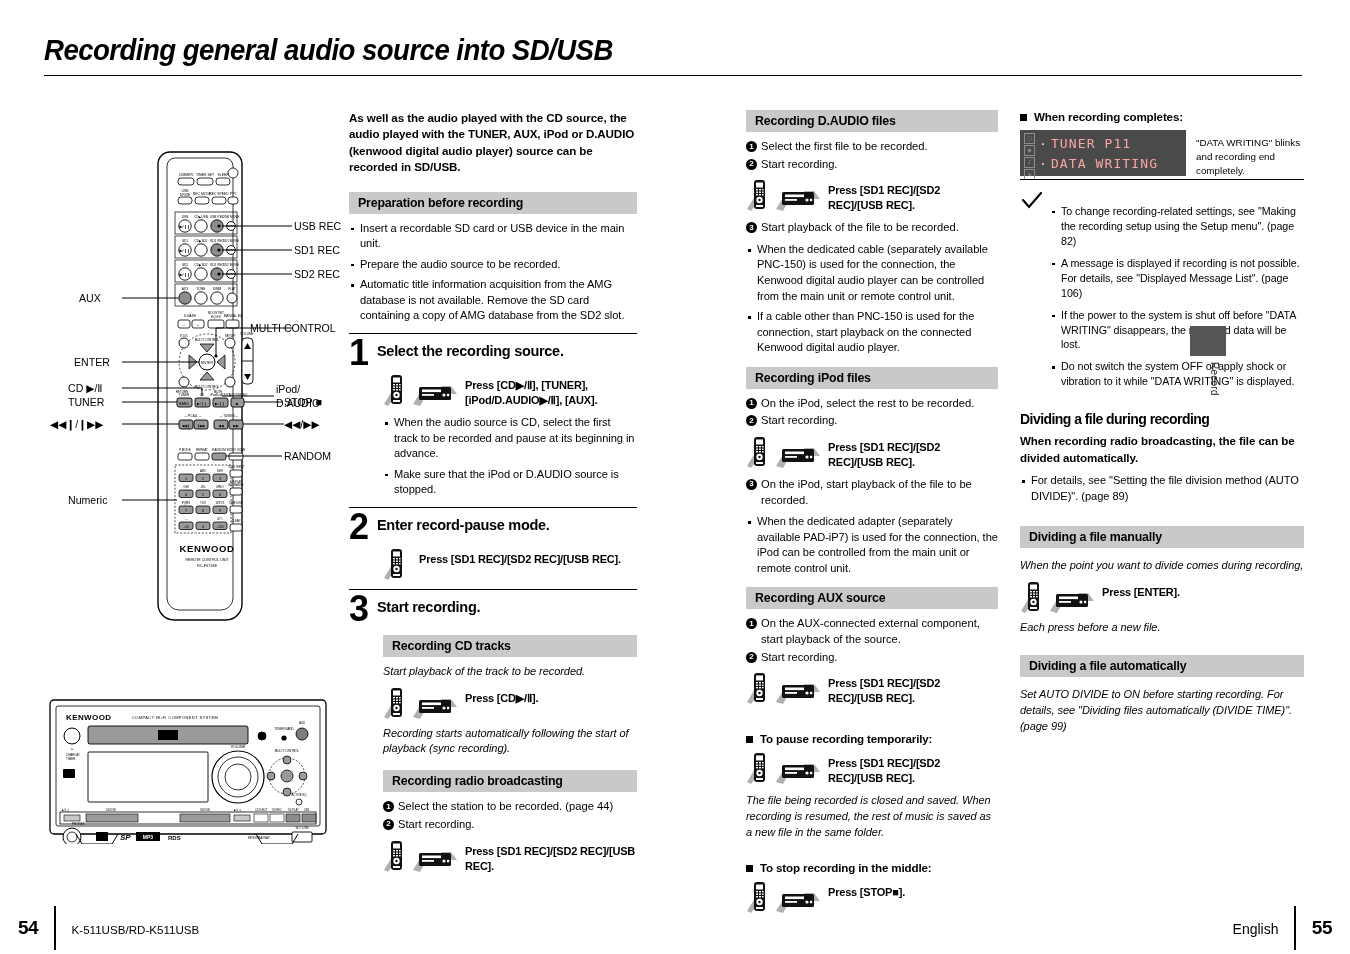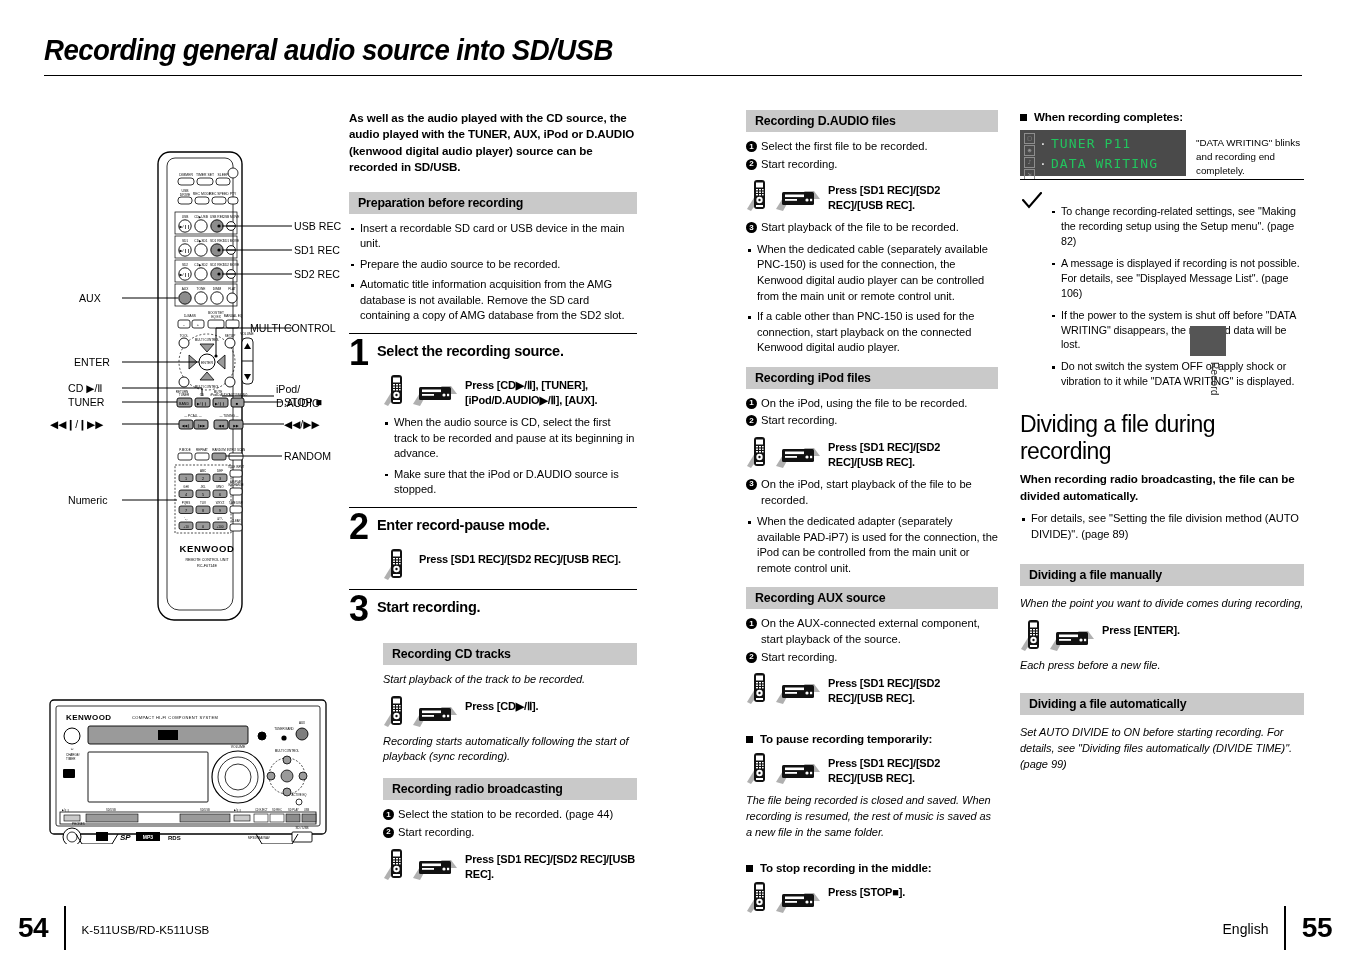--- a/index.html
+++ b/index.html
@@ -60,21 +60,21 @@
   }
 
   
   .step{border-top:1.4px solid #000;padding-top:5px;margin-top:9px;}
   .step-head{display:flex;align-items:flex-start;}
   .step-num{
     font-size:36px;font-weight:bold;line-height:0.78;width:28px;
     letter-spacing:-1px;font-family:"Liberation Sans",sans-serif;
   }
   .step-title{font-size:14.5px;font-weight:bold;padding-top:4px;letter-spacing:-0.3px;}
-  .step-body{margin-left:34px;margin-top:20px;}
+  .step-body{margin-left:34px;margin-top:12px;}
 
   
   .press{display:flex;align-items:flex-start;margin:7px 0 7px 0;}
   .press .icons{display:flex;align-items:flex-end;flex:0 0 auto;}
   .press .ptext{font-size:11px;font-weight:bold;line-height:1.36;padding-top:4px;padding-left:6px;letter-spacing:-0.2px;}
   .press.indent{margin-left:34px;}
   .icon-remote{width:26px;height:32px;margin-right:4px;flex:0 0 auto;}
   .icon-unit{width:44px;height:26px;margin-right:2px;flex:0 0 auto;}
 
   
@@ -82,47 +82,47 @@
   .sqhead:before{content:"";position:absolute;left:0;top:4px;width:7px;height:7px;background:#000;}
 
   
   .lcd-row{display:flex;align-items:flex-start;}
   .lcd{
     width:166px;height:46px;background:#4a4a4a;position:relative;flex:0 0 auto;
     font-family:"DejaVu Sans Mono", monospace;
   }
   .lcd-icons{position:absolute;left:4px;top:3px;display:flex;flex-direction:column;gap:1px;}
   .lcd-ic{width:9px;height:9px;border:1px solid #8d8d8d;color:#9a9a9a;font-size:6px;line-height:8px;text-align:center;}
-  .lcd-lines{position:absolute;left:19px;top:4px;color:#22c55e;}
+  .lcd-lines{position:absolute;left:19px;top:4px;color:#fca5a5;}
   .lcd-line{font-size:13px;line-height:20px;letter-spacing:1.1px;white-space:nowrap;}
   .lcd-line:before{content:"\00B7";margin-right:3px;color:#e8e8e8;}
   .lcd-note{font-size:9.8px;line-height:1.45;padding-left:10px;padding-top:6px;}
 
   
   .notebox{border-top:1.3px solid #000;padding-top:24px;position:relative;}
   .chk{position:absolute;left:2px;top:12px;width:20px;height:18px;}
   .notebox ul.dash{margin-left:30px;}
   .notebox ul.dash li{font-size:10.7px;margin-bottom:7px;}
 
   
-  .h2{font-size:23px;font-weight:normal;letter-spacing:-0.55px;margin:0 0 6px 0;}
+  .h2{font-size:14px;font-weight:bold;letter-spacing:-0.55px;margin:0 0 6px 0;}
 
   
   .sidetab{
     position:absolute;right:0;top:326px;width:36px;height:30px;background:#555;
   }
   .sidetab-label{
     position:absolute;right:6px;top:362px;font-size:10px;
     writing-mode:vertical-rl;letter-spacing:0.2px;color:#222;
   }
 
   
   .footer{position:absolute;left:0;top:898px;width:1350px;height:56px;}
   .f-left{position:absolute;left:18px;top:8px;display:flex;align-items:center;}
-  .f-pagenum{font-size:28px;font-weight:bold;letter-spacing:-0.5px;}
+  .f-pagenum{font-size:19px;font-weight:bold;letter-spacing:-0.5px;}
   .f-divider{width:1.4px;height:44px;background:#000;margin:0 16px;}
   .f-model{font-size:11.6px;padding-top:2px;}
   .f-right{position:absolute;right:18px;top:8px;display:flex;align-items:center;}
   .f-lang{font-size:14px;padding-top:2px;}
 
   
   .remote-wrap{position:absolute;left:44px;top:140px;width:292px;height:500px;}
   .unit-wrap{position:absolute;left:44px;top:694px;width:292px;height:150px;}
   .callout{position:absolute;font-size:10.6px;white-space:nowrap;}
 </style>
@@ -717,21 +717,21 @@
     <ol class="circ">
       <li><span class="cnum">3</span><span>Start playback of the file to be recorded.</span></li>
     </ol>
     <ul class="dash" style="margin-top:6px;">
       <li>When the dedicated cable (separately available PNC-150) is used for the connection, the Kenwood digital audio player can be controlled from the main unit or remote control unit.</li>
       <li>If a cable other than PNC-150 is used for the connection, start playback on the connected Kenwood digital audio player.</li>
     </ul>
 
     <div class="secbar" style="margin-top:11px;">Recording iPod files</div>
     <ol class="circ">
-      <li><span class="cnum">1</span><span>On the iPod, using the file to be recorded.</span></li>
+      <li><span class="cnum">1</span><span>On the iPod, select the rest to be recorded.</span></li>
       <li><span class="cnum">2</span><span>Start recording.</span></li>
     </ol>
     <div class="press">
       <div class="icons">
         <svg class="icon-remote" viewBox="0 0 26 32">
           <path d="M1 30 L9 17 L13 21 L5 32 Z" fill="#b0b0b0"></path>
           <rect x="8" y="1" width="11" height="29" rx="3" fill="#111"></rect>
           <rect x="10" y="3.5" width="7" height="5" fill="#fff"></rect>
           <g fill="#fff">
               <rect x="10" y="10" width="2" height="1.4"></rect>

